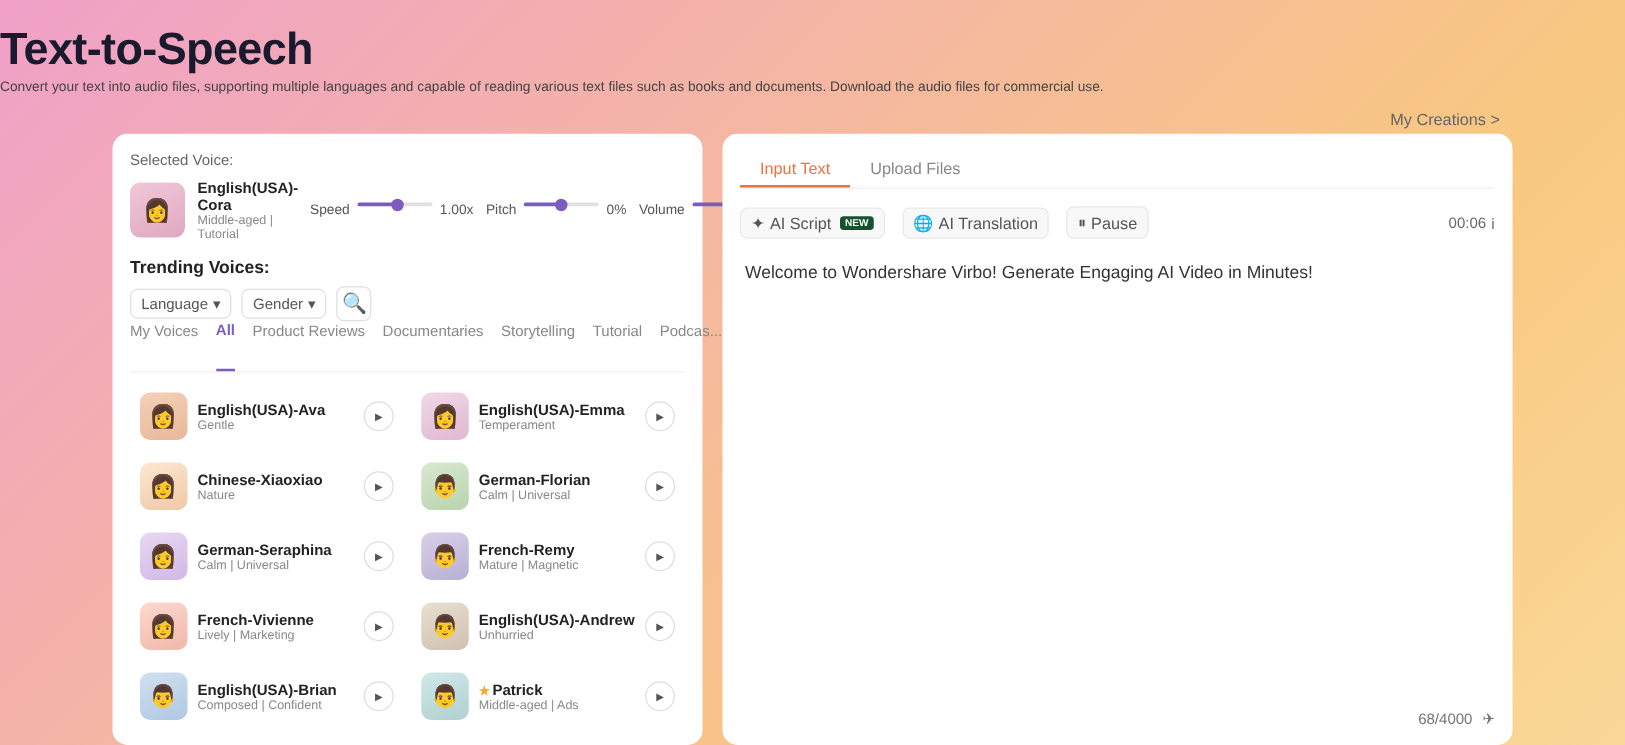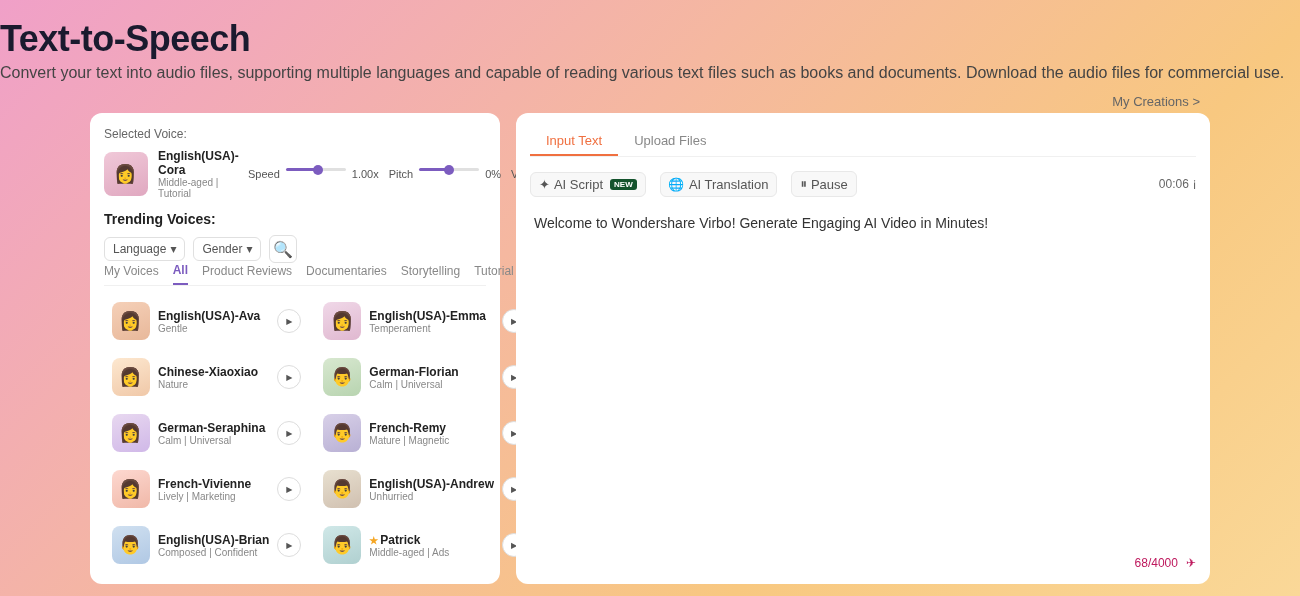--- a/index.html
+++ b/index.html
@@ -16,21 +16,21 @@
     .header {
       padding: 18px 0 8px;
     }
     .header h1 {
       font-size: 36px;
       font-weight: 700;
       color: #1a1a2e;
       letter-spacing: -0.5px;
     }
     .header p {
-      font-size: 16px;
+      font-size: 11px;
       color: #444;
       margin-top: 4px;
     }
     .my-creations {
       text-align: right;
       padding-right: 100px;
       margin-top: 4px;
       font-size: 13px;
       color: #555;
       cursor: pointer;
@@ -47,21 +47,21 @@
       gap: 16px;
       padding: 0 90px;
       margin-top: 4px;
     }
 
     
     .left-panel {
       background: white;
       border-radius: 12px;
       padding: 14px;
-      width: 410px;
+      width: 472px;
       flex-shrink: 0;
     }
 
     .selected-voice-label {
       font-size: 12px;
       color: #666;
       margin-bottom: 8px;
     }
 
     .voice-controls {
@@ -193,21 +193,21 @@
     .tabs-row {
       display: flex;
       gap: 14px;
       border-bottom: 1px solid #f0f0f0;
       margin-bottom: 10px;
       align-items: center;
     }
     .tab-item {
       font-size: 12px;
       color: #888;
-      padding-bottom: 6px;
+      padding-bottom: 24px;
       cursor: pointer;
       white-space: nowrap;
     }
     .tab-item.active {
       color: #7c5cbf;
       font-weight: 700;
       border-bottom: 2px solid #7c5cbf;
     }
     .tab-chevron {
       margin-left: auto;
@@ -360,21 +360,21 @@
       line-height: 1.5;
       padding: 4px;
     }
 
     .char-count-row {
       display: flex;
       justify-content: flex-end;
       gap: 8px;
       margin-top: 8px;
       font-size: 12px;
-      color: #be185d;
+      color: #737373;
     }
 
     
     .bottom-bar {
       display: flex;
       justify-content: center;
       gap: 16px;
       padding: 14px 0 8px;
     }
 

